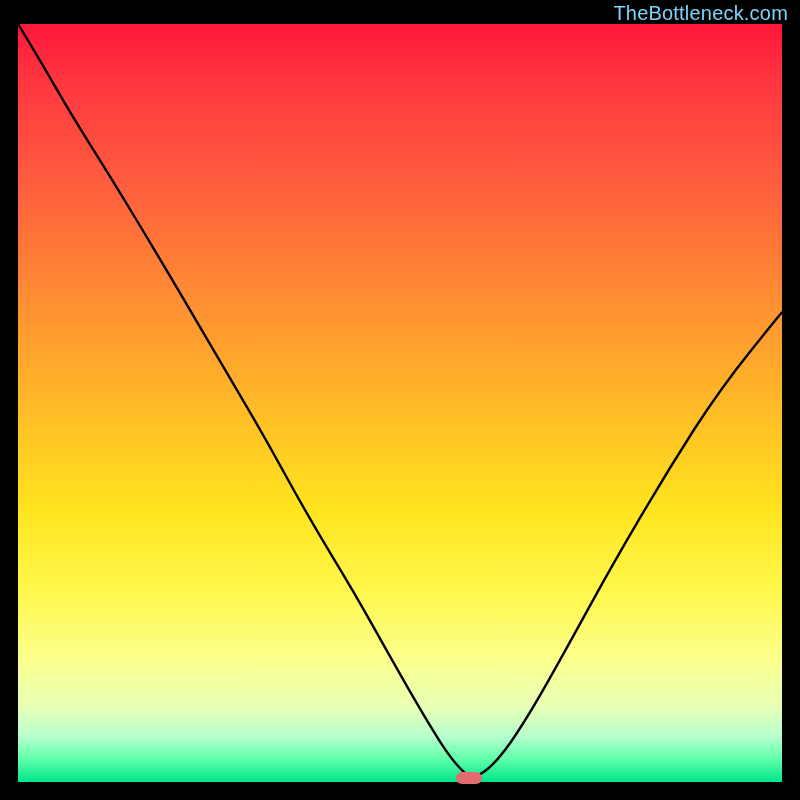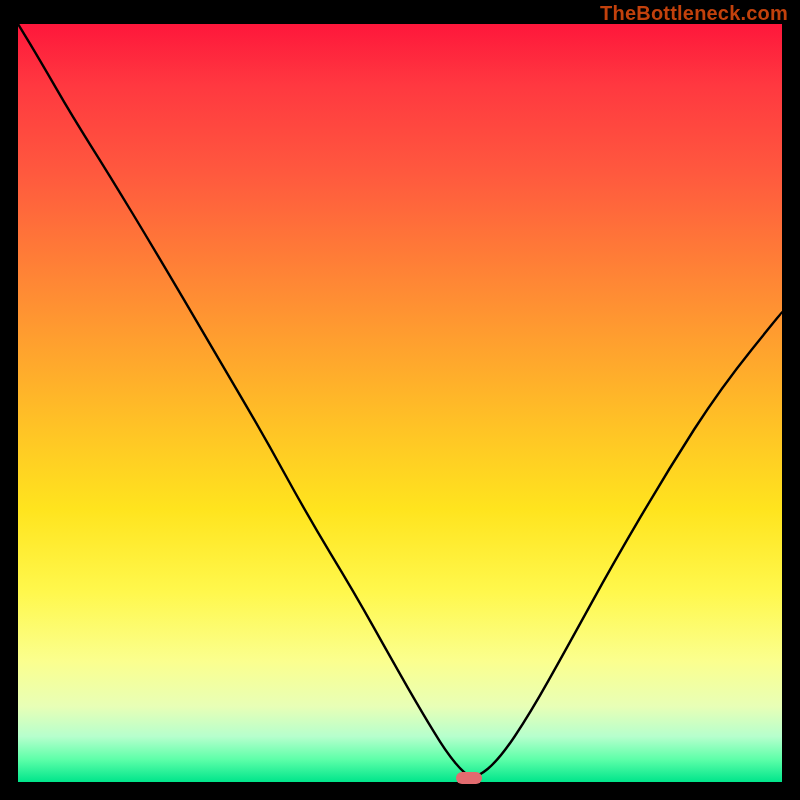--- a/index.html
+++ b/index.html
@@ -14,23 +14,23 @@
   .frame {
     position: relative;
     width: 800px;
     height: 800px;
     background: #000;
   }
   .watermark {
     position: absolute;
     top: 2px;
     right: 12px;
-    color: #c2410c;
+    color: #7dd3fc;
     font-size: 20px;
-    font-weight: 700;
+    font-weight: 400;
     letter-spacing: 0.2px;
     z-index: 5;
   }
   .plot-area {
     position: absolute;
     left: 18px;
     top: 24px;
     width: 764px;
     height: 758px;
     

